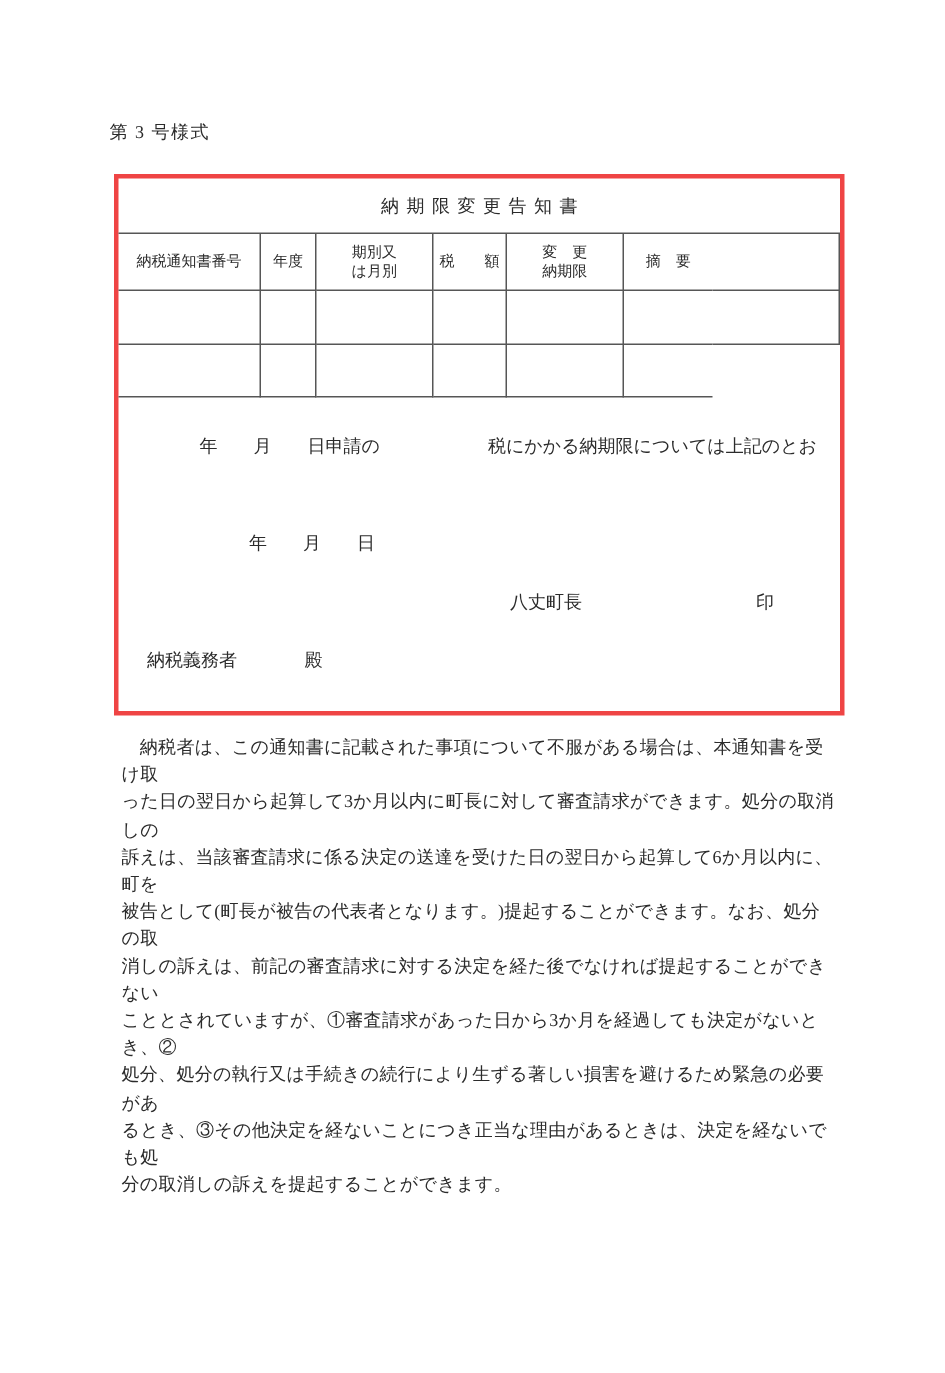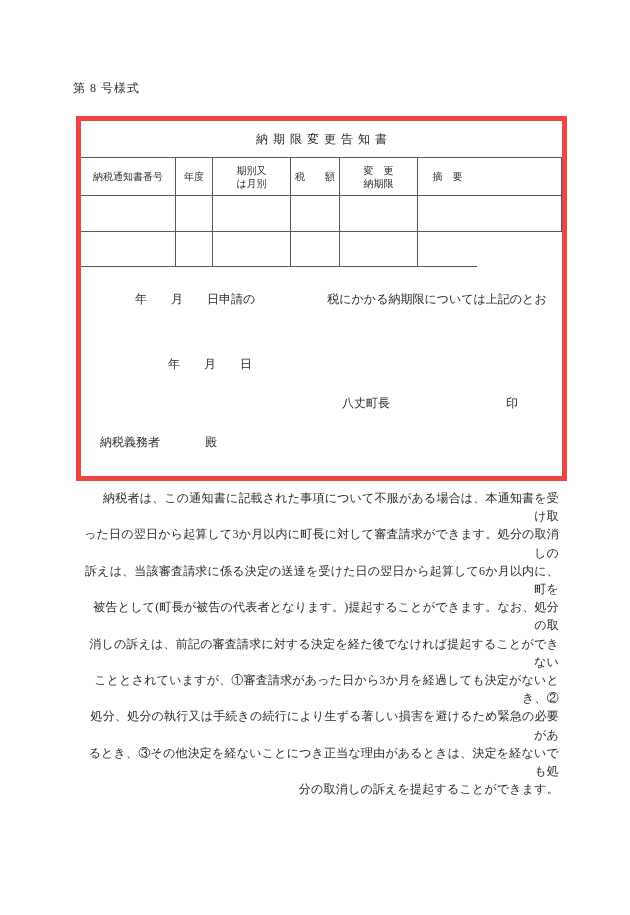--- a/index.html
+++ b/index.html
@@ -20,21 +20,21 @@
     top: 80px;
     font-size: 12px;
     letter-spacing: 1px;
   }
   .notice-box {
     position: absolute;
     left: 76px;
     top: 116px;
     width: 481px;
     height: 355px;
-    border: 5px solid #ef4444;
+    border: 3px solid #ef4444;
     box-sizing: content-box;
   }
   .box-title {
     height: 37px;
     line-height: 37px;
     text-align: center;
     font-size: 12px;
     letter-spacing: 5px;
     text-indent: 5px;
     border-bottom: 1px solid #565656;
@@ -74,27 +74,26 @@
   .honorific-label { left: 124px; top: 167px; }
   .footnote {
     position: absolute;
     left: 81px;
     top: 489px;
     width: 478px;
     font-size: 12px;
     line-height: 18.2px;
     white-space: pre-line;
     letter-spacing: 0.2px;
-    text-align: right;
   }
 </style>
 </head>
 <body>
 
-<div class="form-label">第 8 号様式</div>
+<div class="form-label">第 3 号様式</div>
 
 <div class="notice-box">
 
   <div class="box-title">納期限変更告知書</div>
 
   <div class="notice-grid">
 
     <div class="cell">納税通知書番号</div>
     <div class="cell">年度</div>
     <div class="cell">期別又

